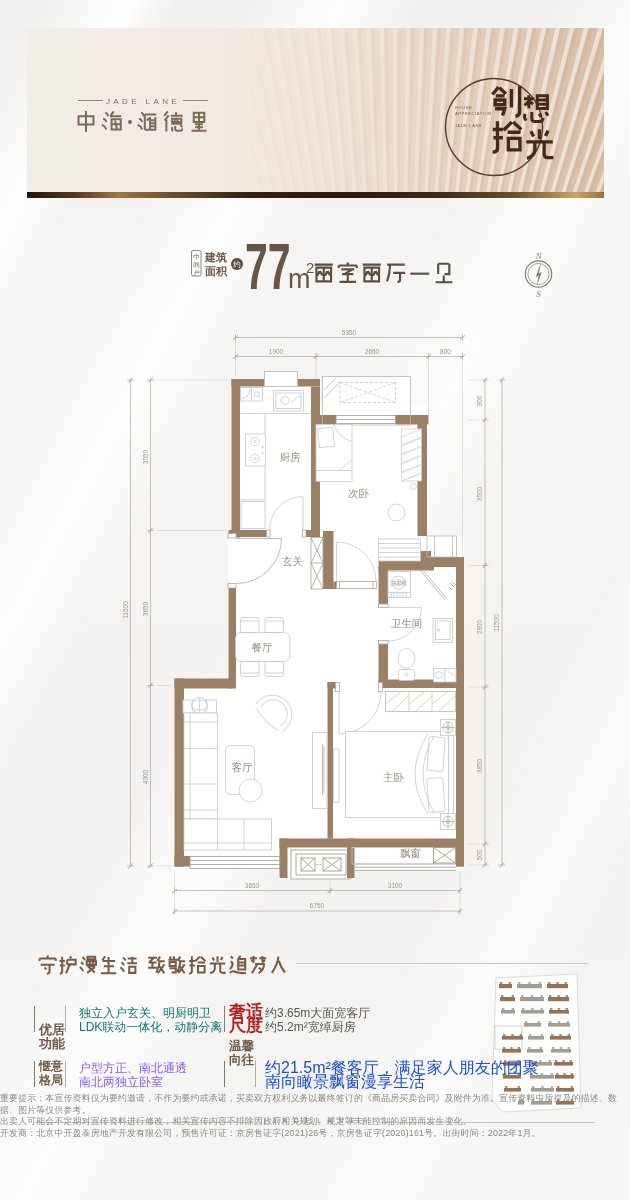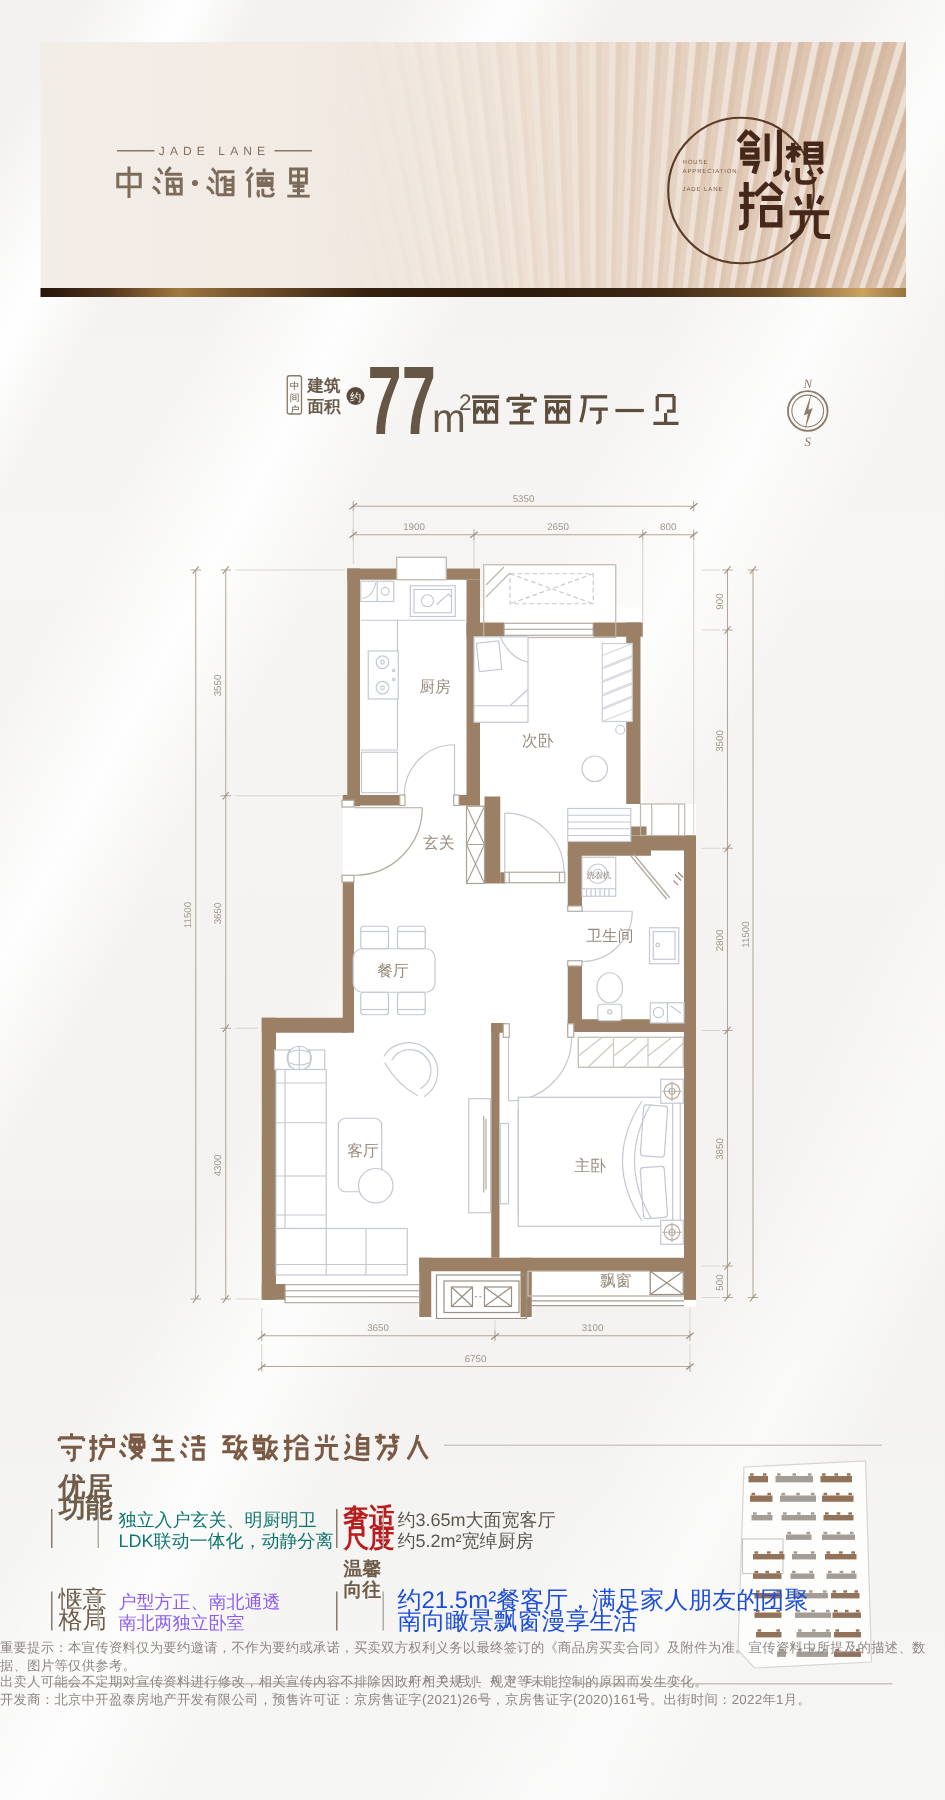--- a/index.html
+++ b/index.html
@@ -671,31 +671,31 @@
       <rect x="532" y="1099.2" width="2.4" height="1.6" fill="#a39d96"></rect>
       <rect x="540.3" y="1099.2" width="2.4" height="1.6" fill="#a39d96"></rect>
       <rect x="548.6" y="1099.2" width="2.4" height="1.6" fill="#a39d96"></rect>
       <rect x="556" y="1101" width="18" height="3.6" fill="#93725a"></rect>
       <rect x="557" y="1099.2" width="2.4" height="1.6" fill="#93725a"></rect>
       <rect x="570.6" y="1099.2" width="2.4" height="1.6" fill="#93725a"></rect>
     </g>
 </svg>
 
 <div class="tx" style="left:33.5px;top:1006px;width:3px;height:26px;border-left:1.6px solid #8a7a68"></div>
-<div class="tx" style="left:39px;top:985px;font-size:18px;font-weight:bold;color:#6f5c49;line-height:13.5px">优居<br>功能</div>
+<div class="tx" style="left:39px;top:1023px;font-size:13px;font-weight:bold;color:#6f5c49;line-height:13.5px">优居<br>功能</div>
 <div class="tx" style="left:64.5px;top:1006px;width:3px;height:26px;border-left:1px solid #b1aca4"></div>
 <div class="tx" style="left:79px;top:1005.5px;font-size:12px;color:#0f766e;line-height:14px">独立入户玄关、明厨明卫<br>LDK联动一体化，动静分离</div>
 
 <div class="tx" style="left:223.5px;top:1006px;width:3px;height:26px;border-left:1.6px solid #8a7a68"></div>
 <div class="tx" style="left:229px;top:1005px;font-size:17px;font-weight:bold;color:#b91c1c;line-height:13.5px">奢适<br>尺度</div>
 <div class="tx" style="left:254.5px;top:1006px;width:3px;height:26px;border-left:1px solid #b1aca4"></div>
 <div class="tx" style="left:265px;top:1005.5px;font-size:12px;color:#5c564e;line-height:14px">约3.65m大面宽客厅<br>约5.2m²宽绰厨房</div>
 
 <div class="tx" style="left:33.5px;top:1061px;width:3px;height:26px;border-left:1.6px solid #8a7a68"></div>
-<div class="tx" style="left:39px;top:1060px;font-size:16px;font-weight:normal;color:#6f5c49;line-height:13.5px">惬意<br>格局</div>
+<div class="tx" style="left:39px;top:1060px;font-size:12px;font-weight:bold;color:#6f5c49;line-height:13.5px">惬意<br>格局</div>
 <div class="tx" style="left:64.5px;top:1061px;width:3px;height:26px;border-left:1px solid #b1aca4"></div>
 <div class="tx" style="left:79px;top:1060.5px;font-size:12px;color:#8b5cf6;line-height:14px">户型方正、南北通透<br>南北两独立卧室</div>
 
 <div class="tx" style="left:223.5px;top:1061px;width:3px;height:26px;border-left:1.6px solid #8a7a68"></div>
 <div class="tx" style="left:229px;top:1040px;font-size:12.5px;font-weight:bold;color:#6f5c49;line-height:13.5px">温馨<br>向往</div>
 <div class="tx" style="left:254.5px;top:1061px;width:3px;height:26px;border-left:1px solid #b1aca4"></div>
 <div class="tx" style="left:265px;top:1060.5px;font-size:16px;color:#1d4ed8;line-height:14px">约21.5m²餐客厅，满足家人朋友的团聚<br>南向瞰景飘窗漫享生活</div>
 
 <div class="tx" style="left:35px;top:1122px;width:217px;border-top:1px solid #c9c3bb"></div>
 <div class="tx" style="left:377px;top:1122px;width:218px;border-top:1px solid #c9c3bb"></div>

